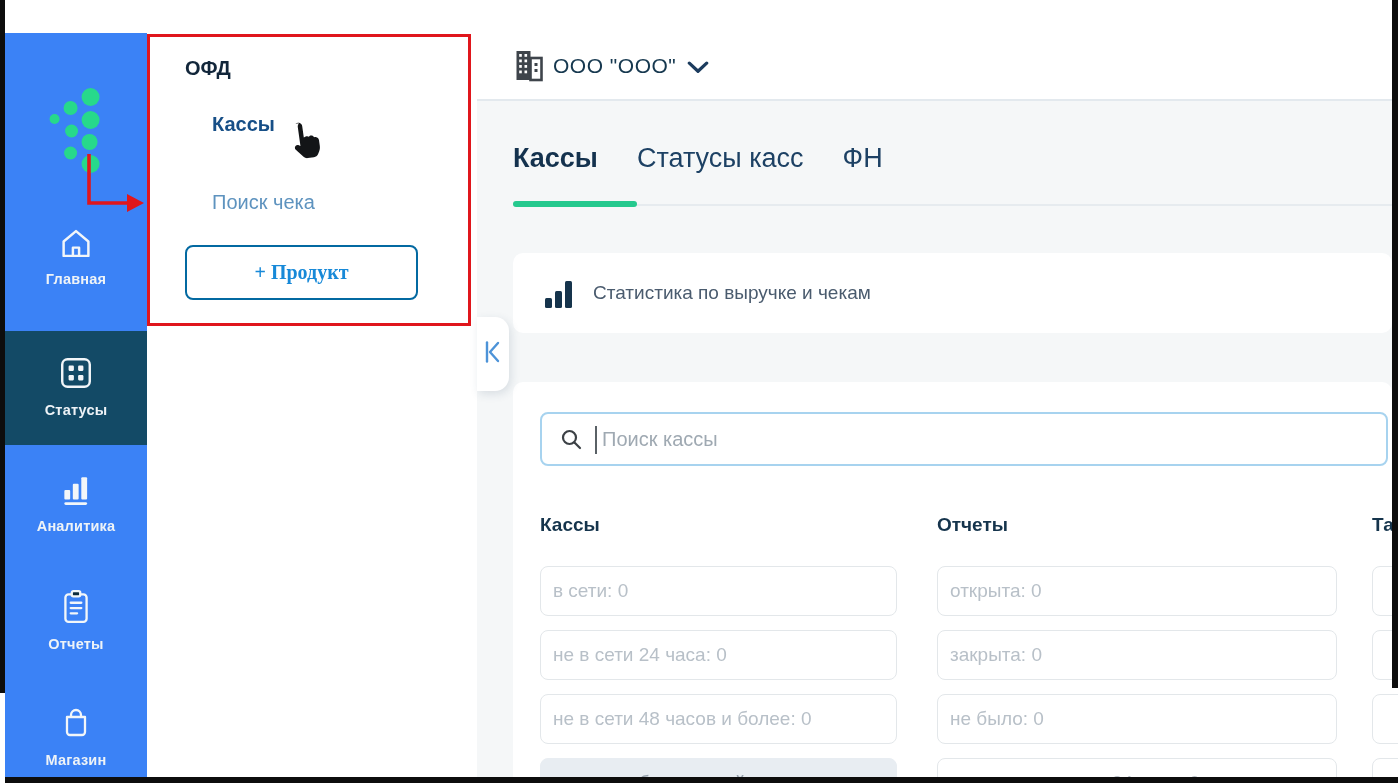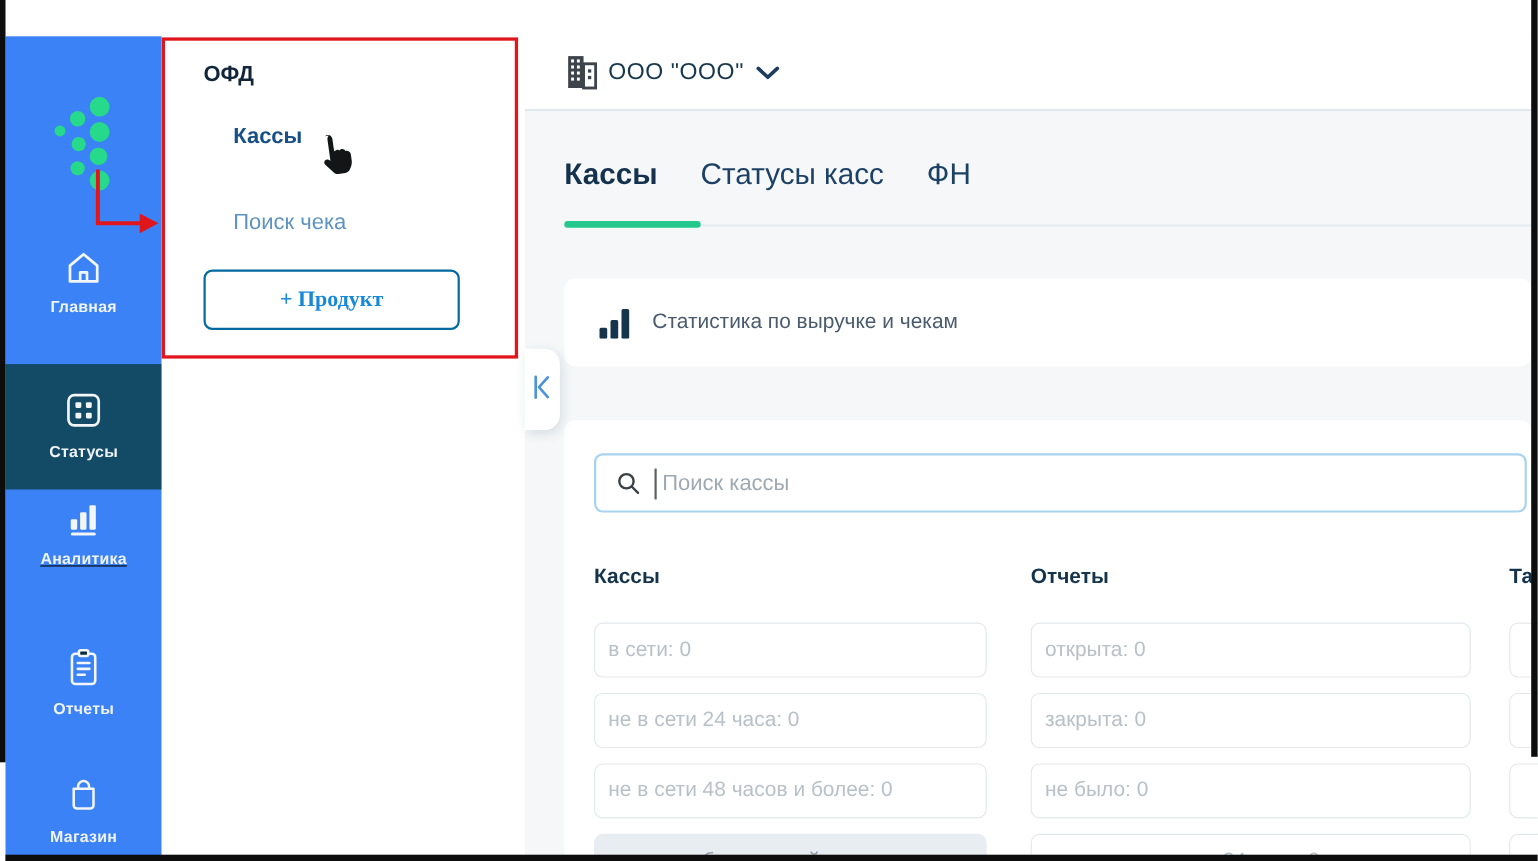--- a/index.html
+++ b/index.html
@@ -113,21 +113,21 @@
           <rect x="10" y="10" width="5" height="5" rx="1"></rect>
             <rect x="19" y="10" width="5" height="5" rx="1"></rect>
           <rect x="10" y="19" width="5" height="5" rx="1"></rect>
             <rect x="19" y="19" width="5" height="5" rx="1"></rect>
         </g>
       </svg>
     </span>
     <span class="lbl">Статусы</span>
   </div>
 
-  <div class="side-item" style="top:422px;text-decoration:underline;">
+  <div class="side-item" style="top:440px;">
     <span>
       <svg width="36" height="34" viewBox="0 0 34 32" fill="#f2f6f9">
         <rect x="6" y="16" width="5.5" height="9" rx="1"></rect>
           <rect x="14" y="10" width="5.5" height="15" rx="1"></rect>
         <rect x="22" y="4" width="5.5" height="21" rx="1"></rect>
           <rect x="6" y="27.5" width="21.5" height="2.6" rx="1.3"></rect>
       </svg>
     </span>
     <span class="lbl">Аналитика</span>
   </div>

